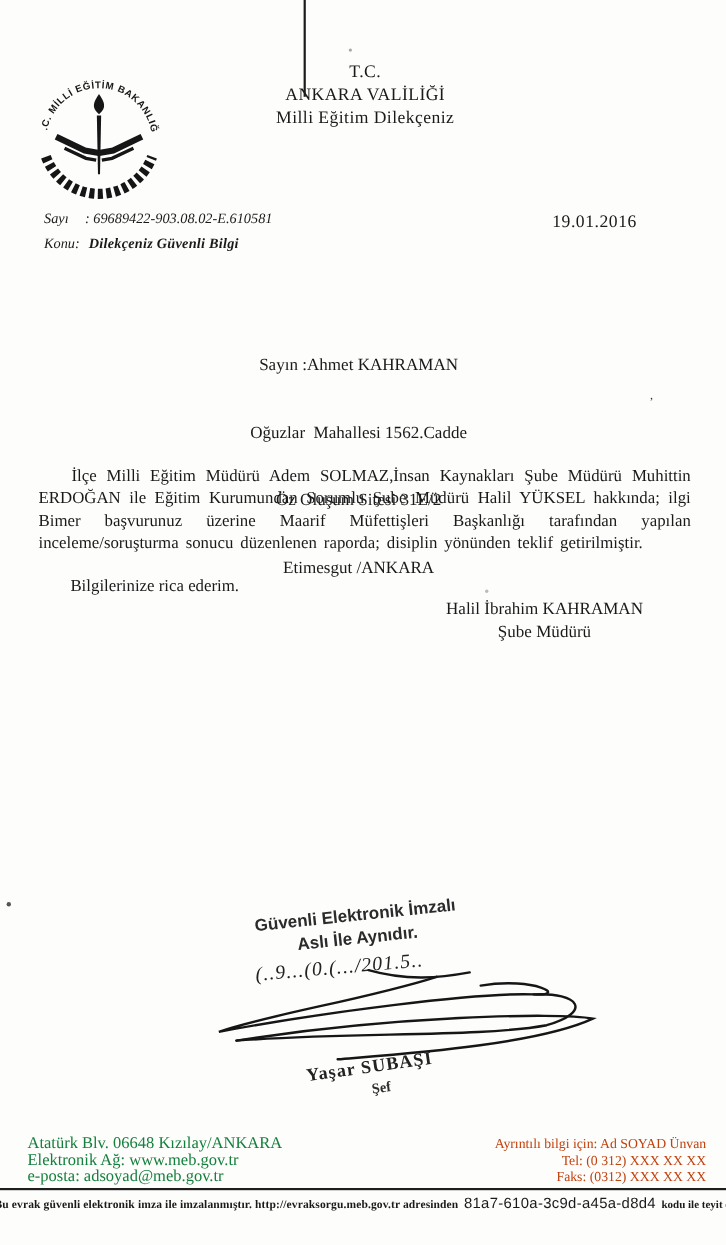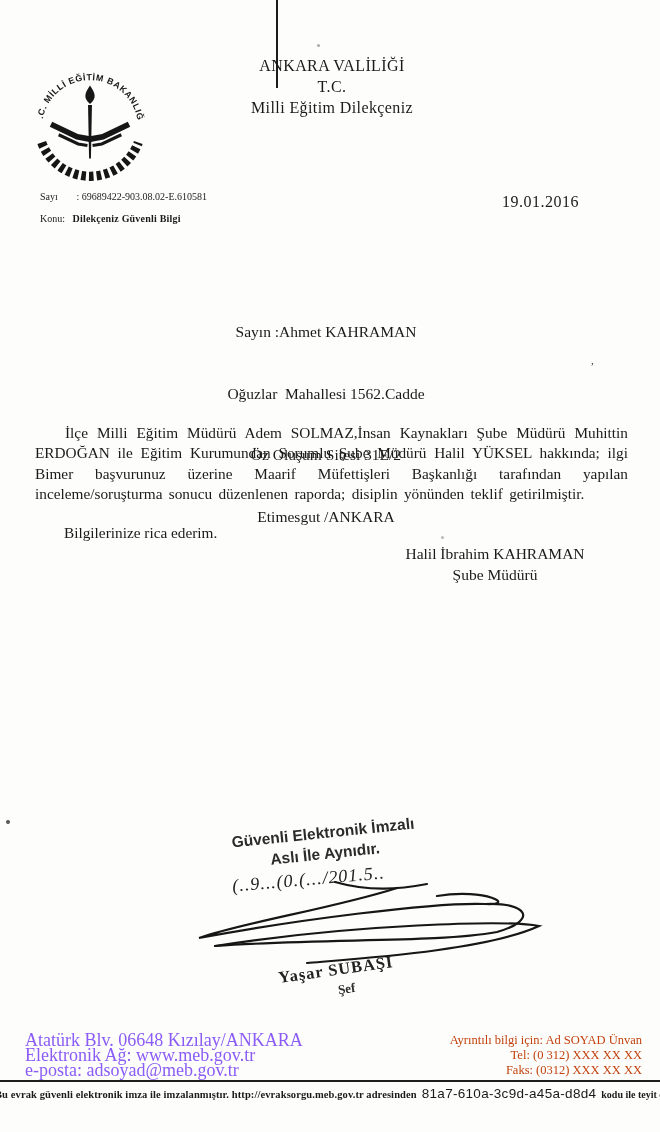--- a/index.html
+++ b/index.html
@@ -7,21 +7,21 @@
     position:relative;width:660px;height:1132px;background:#fdfdfc;
     font-family:"Liberation Serif", serif;color:#1a1a1a;overflow:hidden;
     margin:0 auto;
   }
   
   .scanline{position:absolute;left:276px;top:0;width:2px;height:88px;background:#1b1b1b;}
   .header-block{position:absolute;left:203px;top:55px;width:258px;text-align:center;
     font-size:16px;line-height:21px;letter-spacing:.4px;}
   .logo{position:absolute;left:33px;top:68px;width:114px;height:114px;}
   
-  .meta-row{position:absolute;left:40px;font-size:10px;white-space:nowrap;}
+  .meta-row{position:absolute;left:40px;font-size:13px;white-space:nowrap;font-style:italic;}
   .meta-label{display:inline-block;min-width:34px;}
   .meta-bold{font-weight:bold;margin-left:5px;letter-spacing:.2px;}
   .doc-date{position:absolute;left:502px;top:193px;font-size:16px;letter-spacing:.5px;}
   
   .recipient{position:absolute;left:170px;top:281px;width:312px;text-align:center;
     font-size:15.5px;line-height:20.5px;white-space:pre-wrap;}
   
   .ref-row{position:absolute;left:38px;top:379px;font-size:15px;white-space:nowrap;}
   .ref-row .meta-label{min-width:30px;}
   
@@ -35,21 +35,21 @@
     font-family:"Liberation Sans", sans-serif;font-weight:bold;font-size:15.5px;
     line-height:21px;color:#2b2b2b;transform:rotate(-6deg);}
   .hw-date{position:absolute;left:232px;top:869px;font-size:18px;font-style:italic;
     letter-spacing:1px;transform:rotate(-5deg);color:#222;}
   .signature-svg{position:absolute;left:185px;top:880px;}
   .stamp-name{position:absolute;left:278px;top:960px;font-size:16.5px;font-weight:bold;
     letter-spacing:1px;transform:rotate(-8deg);color:#222;}
   .stamp-title{position:absolute;left:338px;top:981px;font-size:13px;font-weight:bold;
     transform:rotate(-8deg);color:#2e2e2e;}
   
-  .footer-left{position:absolute;left:25px;top:1033px;font-size:18px;line-height:14.8px;color:#8b5cf6;}
+  .footer-left{position:absolute;left:25px;top:1033px;font-size:15px;line-height:14.8px;color:#15803d;}
   .footer-right{position:absolute;right:18px;top:1033px;font-size:12.5px;line-height:14.8px;
     text-align:right;color:#c2410c;}
   .sep-line{position:absolute;left:0;top:1080px;width:660px;height:2px;background:#1e1e1e;}
   .verify-row{position:absolute;left:-5px;top:1086px;width:672px;white-space:nowrap;
     display:flex;align-items:baseline;gap:5px;}
   .verify-prefix{font-size:10.5px;font-weight:bold;letter-spacing:.1px;}
   .verify-code{font-family:"Liberation Sans", sans-serif;font-size:13.5px;font-weight:normal;
     letter-spacing:.3px;}
   .verify-suffix{font-size:10px;font-weight:bold;}
   
@@ -82,22 +82,22 @@
 
     <path d="M53.6,36 h3.8 l-1,52 h-1.8 Z" fill="#161616"></path>
 
     <path d="M20,56 l23,11 l11,2" fill="none" stroke="#161616" stroke-width="5.5" stroke-linecap="square"></path>
     <path d="M91,56 l-23,11 l-11,2" fill="none" stroke="#161616" stroke-width="5.5" stroke-linecap="square"></path>
     <path d="M25,65 l19,9 l9,1.5" fill="none" stroke="#161616" stroke-width="3"></path>
     <path d="M86,65 l-19,9 l-9,1.5" fill="none" stroke="#161616" stroke-width="3"></path>
   </svg>
 
   <div class="header-block">
+    <div>T.C.</div>
     <div>ANKARA VALİLİĞİ</div>
-    <div>T.C.</div>
     <div>Milli Eğitim Dilekçeniz</div>
   </div>
 
   <div class="meta-row" style="top:191px;">
     <span class="meta-label">Sayı</span>
     <span>: 69689422-903.08.02-E.610581</span>
   </div>
   <div class="doc-date">19.01.2016</div>
   <div class="meta-row" style="top:213px;">
     <span>Konu:</span>

